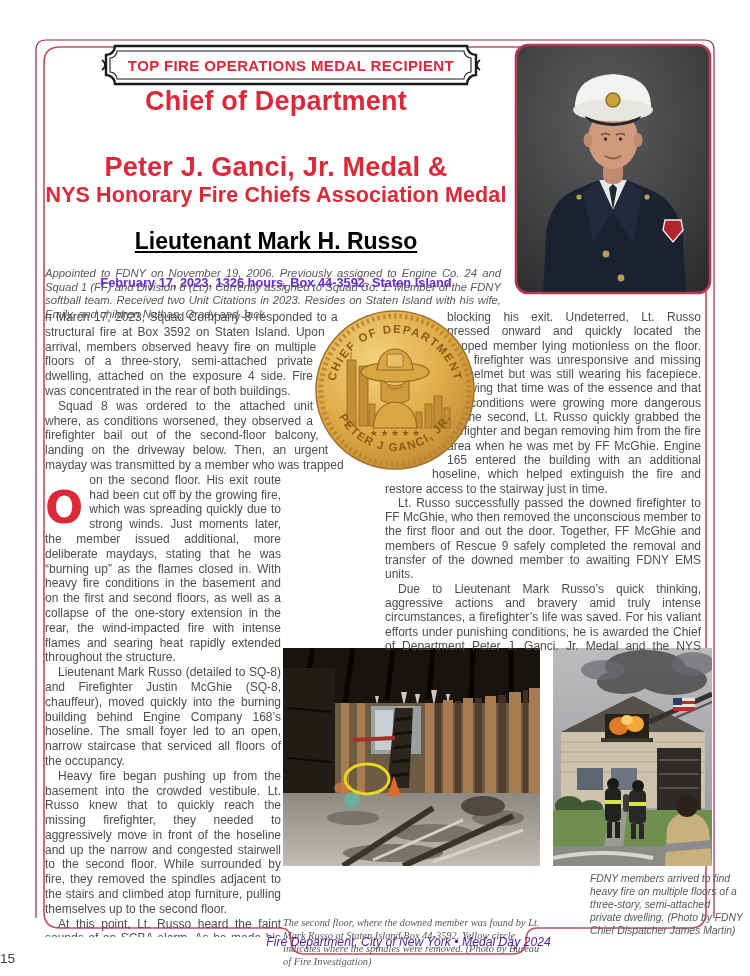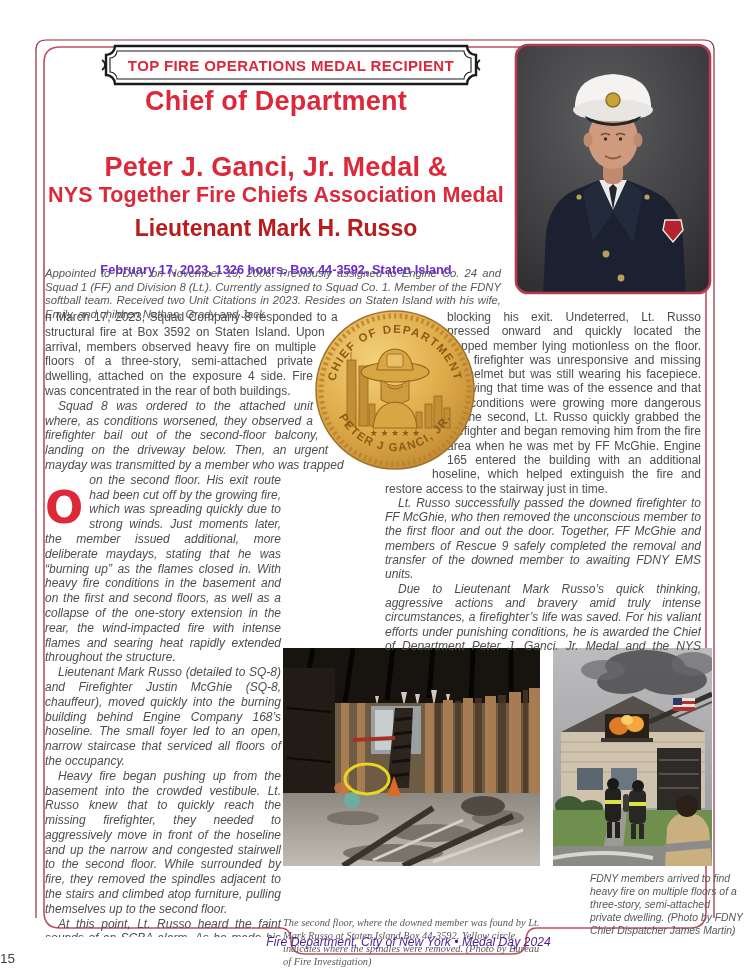--- a/index.html
+++ b/index.html
@@ -12,33 +12,33 @@
   .banner-wrap{left:100px;top:44px;width:382px;height:42px;}
   .banner-label{
     position:absolute;left:0;top:0;width:100%;height:100%;
     display:flex;align-items:center;justify-content:center;
     color:#dc2839;font-weight:700;font-size:15px;letter-spacing:.4px;
   }
   .title-block{left:42px;top:86px;width:468px;text-align:center;color:#dc2839;font-weight:700;}
   .title-l1{font-size:27px;line-height:30px;letter-spacing:.2px;}
   .title-l2{font-size:27px;line-height:30px;letter-spacing:.2px;margin-top:36px;}
   .title-l3{font-size:21.5px;line-height:26px;letter-spacing:.1px;}
-  .recipient-name{font-size:23px;line-height:27px;color:#b91c1c;margin-top:7px;}
+  .recipient-name{font-size:23px;line-height:27px;color:#000000;margin-top:20px;text-decoration:underline;}
   .assign{font-size:15.5px;line-height:18px;color:#231f20;font-style:italic;}
   .incident{font-size:12.8px;line-height:15px;color:#6d28d9;margin-top:20px;}
   .bio{
     left:45px;top:267px;width:456px;font-size:11.3px;line-height:13.5px;
     font-style:italic;color:#58585a;text-align:justify;
   }
   
   .col{font-size:12px;text-align:justify;color:#4d4d4f;overflow:hidden;}
   .col p{margin:0;}
   .col-left{left:45px;top:310px;width:316px;height:627px;line-height:14.8px;}
   .col-right{left:385px;top:310px;width:316px;height:340px;line-height:14.3px;}
-  .col p.ind{text-indent:13px;font-style:italic;}
+  .col p.ind{text-indent:13px;}
   .dropcap{
     float:left;font-family:"DejaVu Sans", sans-serif;font-weight:700;
     font-size:45px;line-height:40px;color:#dc2839;padding:2px 6px 0 0;
   }
   .float-medal-l{float:right;width:48px;height:176px;shape-outside:circle(86px at 82px 79px);}
   .float-photo-l{float:right;clear:right;width:80px;height:292px;margin-top:162px;shape-outside:inset(0);}
   .float-medal-r{float:left;width:62px;height:176px;shape-outside:circle(87px at 9px 79px);}
   
   .portrait{left:513px;top:42px;width:200px;height:254px;}
   .medal{left:313px;top:308px;width:164px;height:164px;}
@@ -72,21 +72,21 @@
     <path d="M 17 7 L 364 7 A 7 7 0 0 0 371 14 L 371 28 A 7 7 0 0 0 364 35 L 17 35 A 7 7 0 0 0 10 28 L 10 14 A 7 7 0 0 0 17 7 Z" fill="none" stroke="#1a1a1a" stroke-width="1.1"></path>
     <path d="M 2 16 Q 5 18 5 21 Q 5 24 2 26" fill="none" stroke="#1a1a1a" stroke-width="1.6"></path>
     <path d="M 380 16 Q 377 18 377 21 Q 377 24 380 26" fill="none" stroke="#1a1a1a" stroke-width="1.6"></path>
   </svg>
   <div class="banner-label">TOP FIRE OPERATIONS MEDAL RECIPIENT</div>
 </div>
 
 <div class="abs title-block" style="z-index:2;">
   <div class="title-l1">Chief of Department</div>
   <div class="title-l2">Peter J. Ganci, Jr. Medal &amp;</div>
-  <div class="title-l3">NYS Together Fire Chiefs Association Medal</div>
+  <div class="title-l3">NYS Honorary Fire Chiefs Association Medal</div>
   <div class="recipient-name">Lieutenant Mark H. Russo</div>
   <div class="incident">February 17, 2023, 1326 hours, Box 44-3592, Staten Island</div>
 </div>
 
 <div class="abs bio" style="z-index:2;">Appointed to FDNY on November 19, 2006. Previously assigned to Engine Co. 24 and Squad 1 (FF) and Division 8 (Lt.). Currently assigned to Squad Co. 1. Member of the FDNY softball team. Received two Unit Citations in 2023. Resides on Staten Island with his wife, Emily, and children Nathan, Grady and Jack.</div>
 
 <svg class="abs portrait" width="200" height="254" viewBox="0 0 200 254" style="z-index:2;">
   <defs>
     <radialGradient id="pbg" cx="45%" cy="30%" r="90%">
       <stop offset="0%" stop-color="#5d5d60"></stop>

